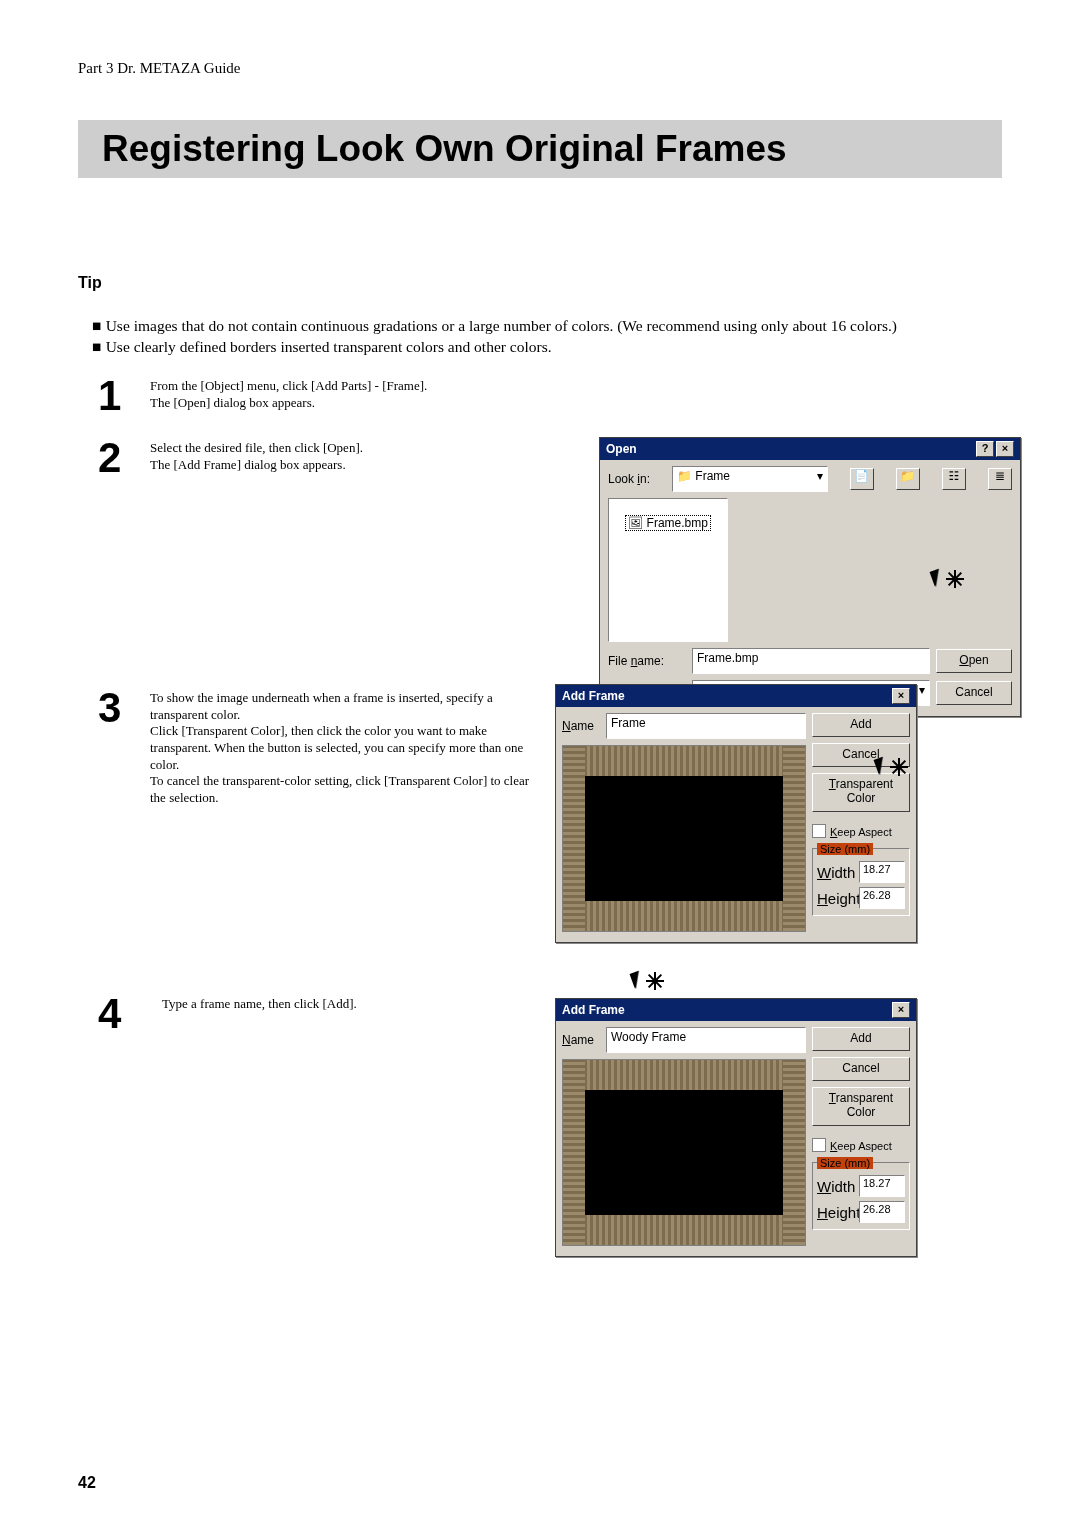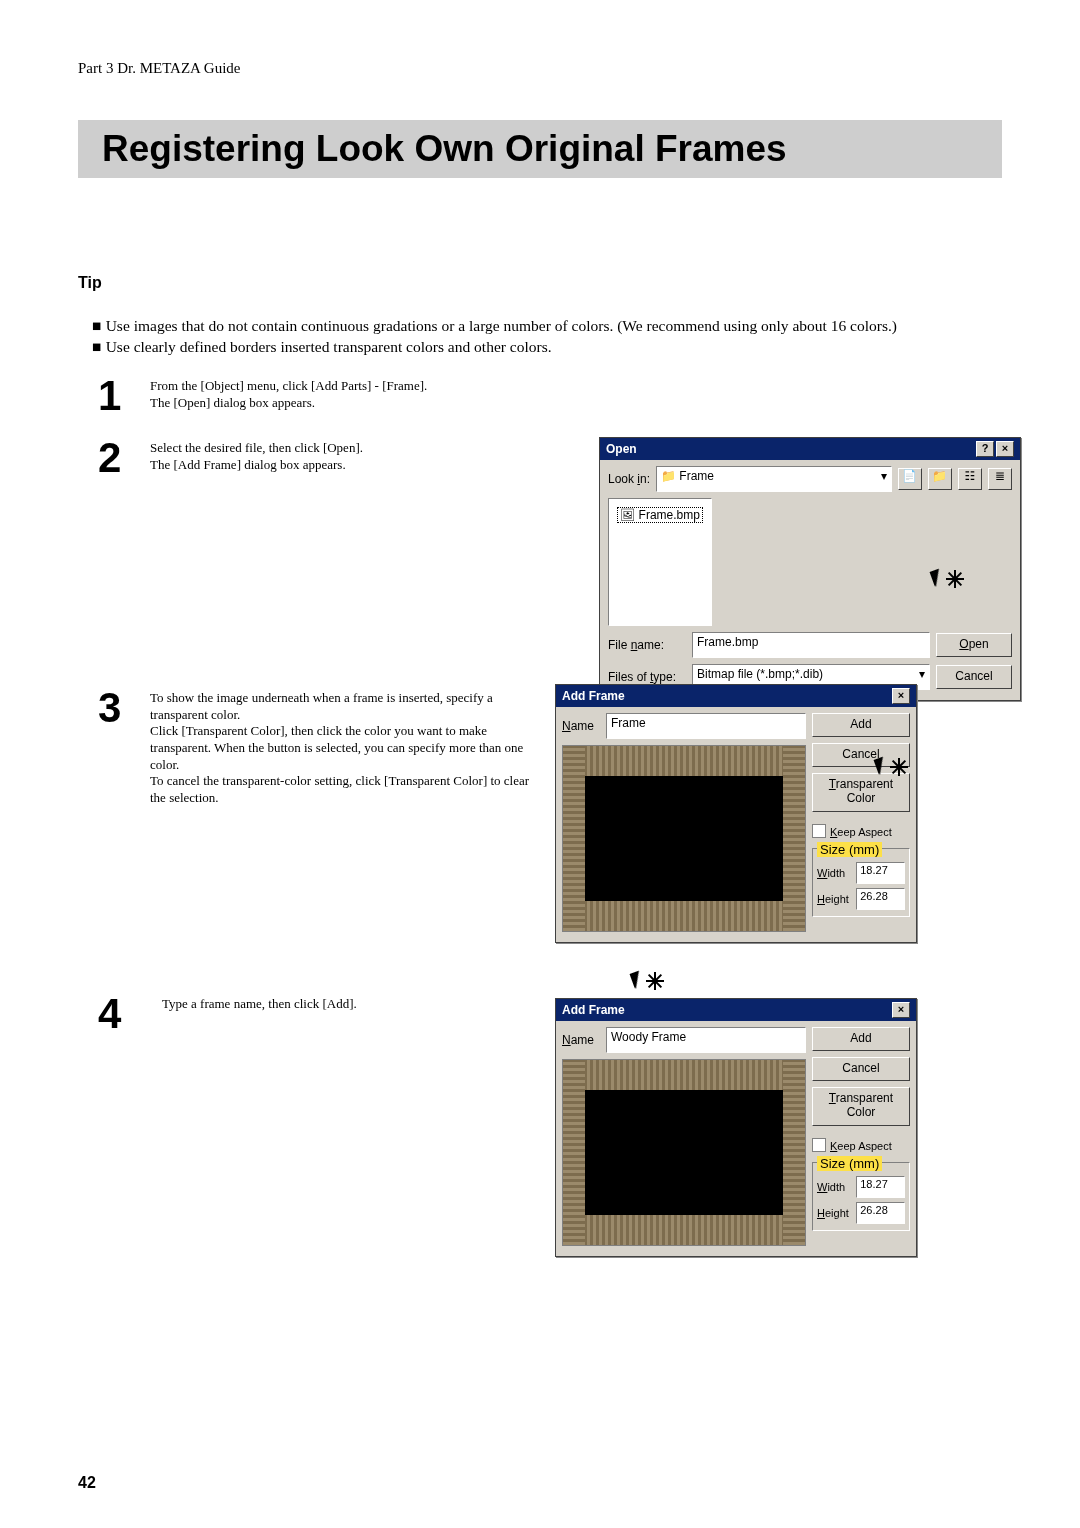--- a/index.html
+++ b/index.html
@@ -20,23 +20,23 @@
   .dlg .tbar{background:#0a246a;color:#fff;padding:3px 6px;font-weight:bold;display:flex;align-items:center;}
   .dlg .tbar .spacer{flex:1;}
   .tb-btn{display:inline-block;width:16px;height:14px;margin-left:2px;background:#d7d3cb;border:1px solid #fff;border-right-color:#404040;border-bottom-color:#404040;color:#000;font-weight:bold;font-size:11px;text-align:center;line-height:12px;}
   .sunken{background:#fff;border:1px solid #808080;border-right-color:#fff;border-bottom-color:#fff;display:inline-block;}
   .raised{background:#d7d3cb;border:1px solid #fff;border-right-color:#404040;border-bottom-color:#404040;display:inline-block;text-align:center;}
   .lbl{display:inline-block;}
   .und{text-decoration:underline;}
 
   #dlg-open{left:555px;top:437px;width:420px;margin-left:44px;}
   #dlg-open .body{padding:6px 8px 10px 8px;}
-  #open-lookin-row{display:flex;align-items:center;gap:6px;}
+  #open-lookin-row{display:flex;align-items:center;gap:22px;}
   #open-lookin{flex:1;height:20px;padding:2px 4px;}
-  #open-filelist{margin-top:6px;height:110px;padding:8px;}
+  #open-filelist{margin-top:6px;height:110px;padding:16px;}
   #open-filelist .fileitem{display:inline-block;border:1px dotted #000;padding:0 2px;}
   #open-row2,#open-row3{display:flex;align-items:center;gap:6px;margin-top:6px;}
   #open-row2 .lbl,#open-row3 .lbl{width:78px;}
   #open-filename,#open-filetype{flex:1;height:20px;padding:2px 4px;}
   .dlg-btn{width:74px;height:22px;line-height:20px;}
 
   .addframe{width:360px;}
   .addframe .body{padding:6px 6px 10px 6px;display:flex;gap:6px;}
   .af-left{flex:1;}
   .af-right{width:98px;display:flex;flex-direction:column;gap:6px;align-items:stretch;}
@@ -45,23 +45,23 @@
   .af-name{flex:1;height:20px;padding:2px 4px;}
   .af-preview{height:185px;background:#000;position:relative;border:1px solid #808080;}
   .af-preview .woodtop,.af-preview .woodbot{position:absolute;left:0;right:0;height:30px;background:repeating-linear-gradient(90deg,#9b8a6b 0 3px,#7d6c4e 3px 6px);}
   .af-preview .woodtop{top:0;}
   .af-preview .woodbot{bottom:0;}
   .af-preview .woodl,.af-preview .woodr{position:absolute;top:0;bottom:0;width:22px;background:repeating-linear-gradient(0deg,#9b8a6b 0 3px,#7d6c4e 3px 6px);}
   .af-preview .woodl{left:0;}
   .af-preview .woodr{right:0;}
   .af-btn{height:22px;line-height:20px;}
   .af-group{border:1px solid #808080;border-right-color:#fff;border-bottom-color:#fff;padding:4px 4px 6px 4px;margin-top:4px;}
-  .af-group .legend{position:relative;top:-11px;background:#fde047;padding:0 3px;font-size:13px;}
+  .af-group .legend{position:relative;top:-11px;background:#c2410c;padding:0 3px;font-size:11px;}
   .af-sz-row{display:flex;align-items:center;gap:4px;margin-top:-6px;}
-  .af-sz-row .lbl{width:38px;font-size:11px;}
+  .af-sz-row .lbl{width:38px;font-size:15px;text-align:right;}
   .af-sz{width:44px;height:18px;padding:1px 3px;font-size:11px;}
   .ck{display:inline-block;width:12px;height:12px;border:1px solid #808080;background:#fff;margin-right:4px;vertical-align:-2px;}
   #dlg-add1{left:555px;top:684px;}
   #dlg-add2{left:555px;top:998px;}
 
   .cursor{position:absolute;width:32px;height:32px;pointer-events:none;}
   .cursor .arrow{position:absolute;left:0;top:0;width:0;height:0;border-left:9px solid #000;border-bottom:16px solid transparent;filter:drop-shadow(1px 0 0 #000);transform:rotate(-20deg);}
   .cursor .burst{position:absolute;right:0;top:0;width:18px;height:18px;}
   .cursor .burst span{position:absolute;left:8px;top:0;width:2px;height:9px;background:#000;transform-origin:1px 9px;}
   #cur1{left:932px;top:570px;}

